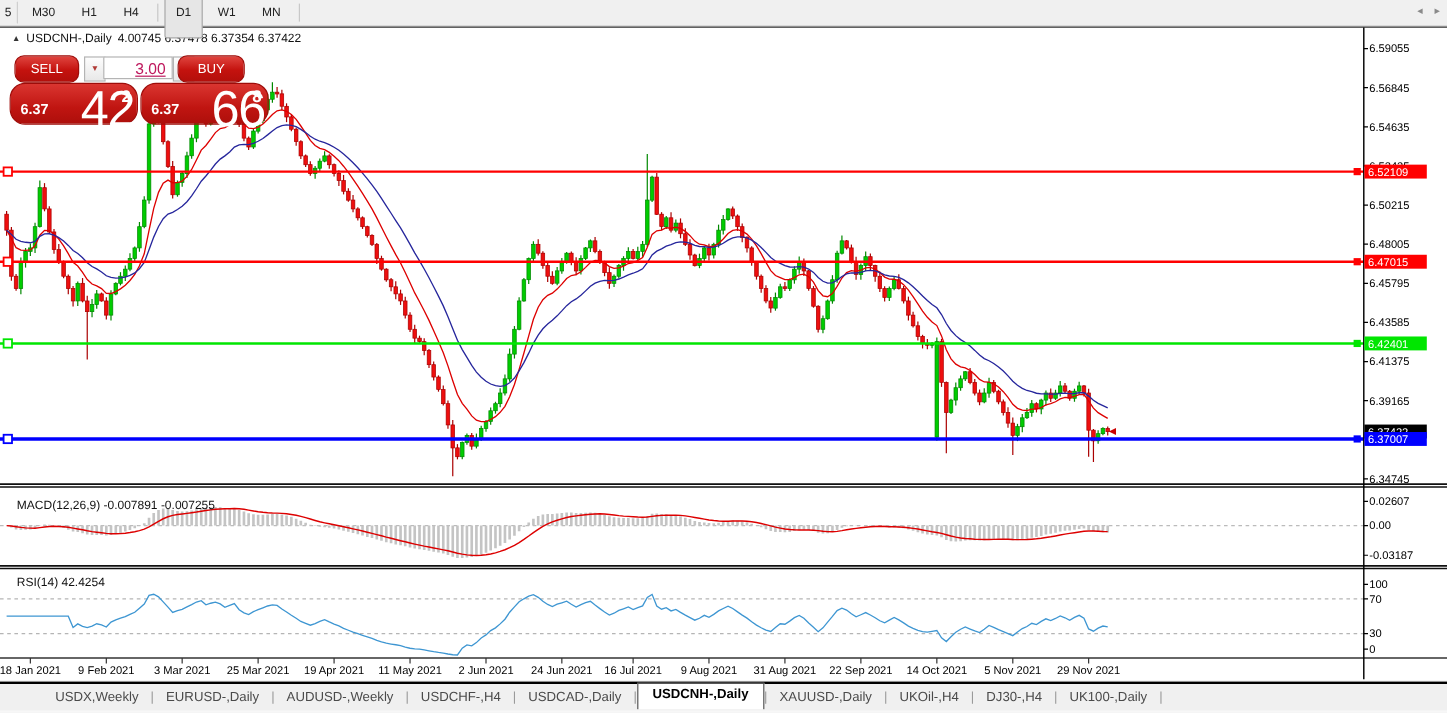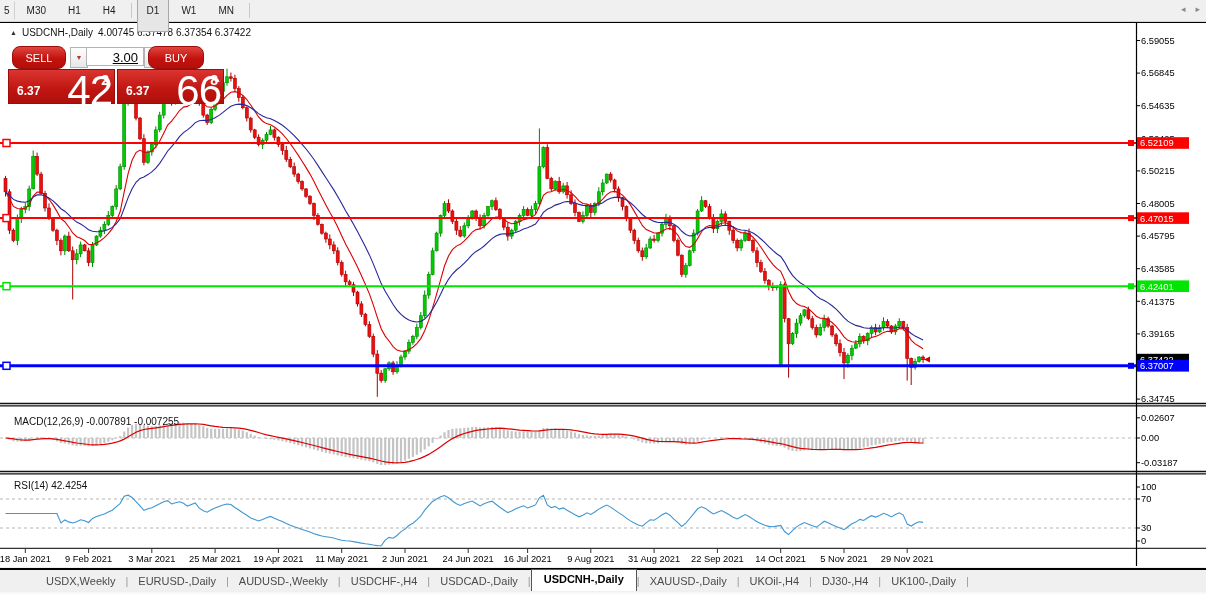--- a/index.html
+++ b/index.html
@@ -32,23 +32,23 @@
            color:#fff;border:1px solid #9e0c09;border-radius:8px;font-size:11px;
            display:flex;align-items:center;justify-content:center;cursor:pointer;}
   .sell-btn{left:4px;top:2px;width:52px;height:21px;}
   .buy-btn{left:140px;top:2px;width:54px;height:21px;text-align:right;}
   .spin-btn{position:absolute;top:3px;width:16px;height:19px;background:linear-gradient(#fdfdfd,#e8e8e8);
             border:1px solid #b4b4b4;display:flex;align-items:center;justify-content:center;
             font-size:7px;color:#b03a35;cursor:pointer;}
   .spin-down{left:62px;}
   .spin-up{left:136px;}
   .vol-field{position:absolute;left:78px;top:3px;width:58px;height:19px;background:#fff;
-             border:1px solid #b4b4b4;font-size:13px;color:#000000;text-align:right;
+             border:1px solid #b4b4b4;font-size:13px;color:#be185d;text-align:right;
              line-height:19px;padding-right:5px;box-sizing:border-box;text-decoration:underline;}
-  .price-box{position:absolute;top:25px;height:33px;border-radius:0;color:#fff;cursor:pointer;
+  .price-box{position:absolute;top:25px;height:33px;border-radius:13px;color:#fff;cursor:pointer;
              background:linear-gradient(180deg,#da3530 0%,#c01511 60%,#ad0f0b 100%);
              border:1px solid #9e0c09;}
   .sell-box{left:0;width:105px;}
   .buy-box{left:109px;width:105px;}
   .pb-small{position:absolute;left:8px;bottom:5px;font-size:12px;font-weight:bold;}
   .pb-big{position:absolute;right:2px;top:-3px;font-size:42px;font-weight:400;letter-spacing:-1px;}
   .pb-sup{position:absolute;right:5px;top:2px;font-size:14px;font-weight:600;}
 
   
   .tabbar{position:absolute;left:0;top:568px;width:1206px;height:22px;background:#f0f0f0;

